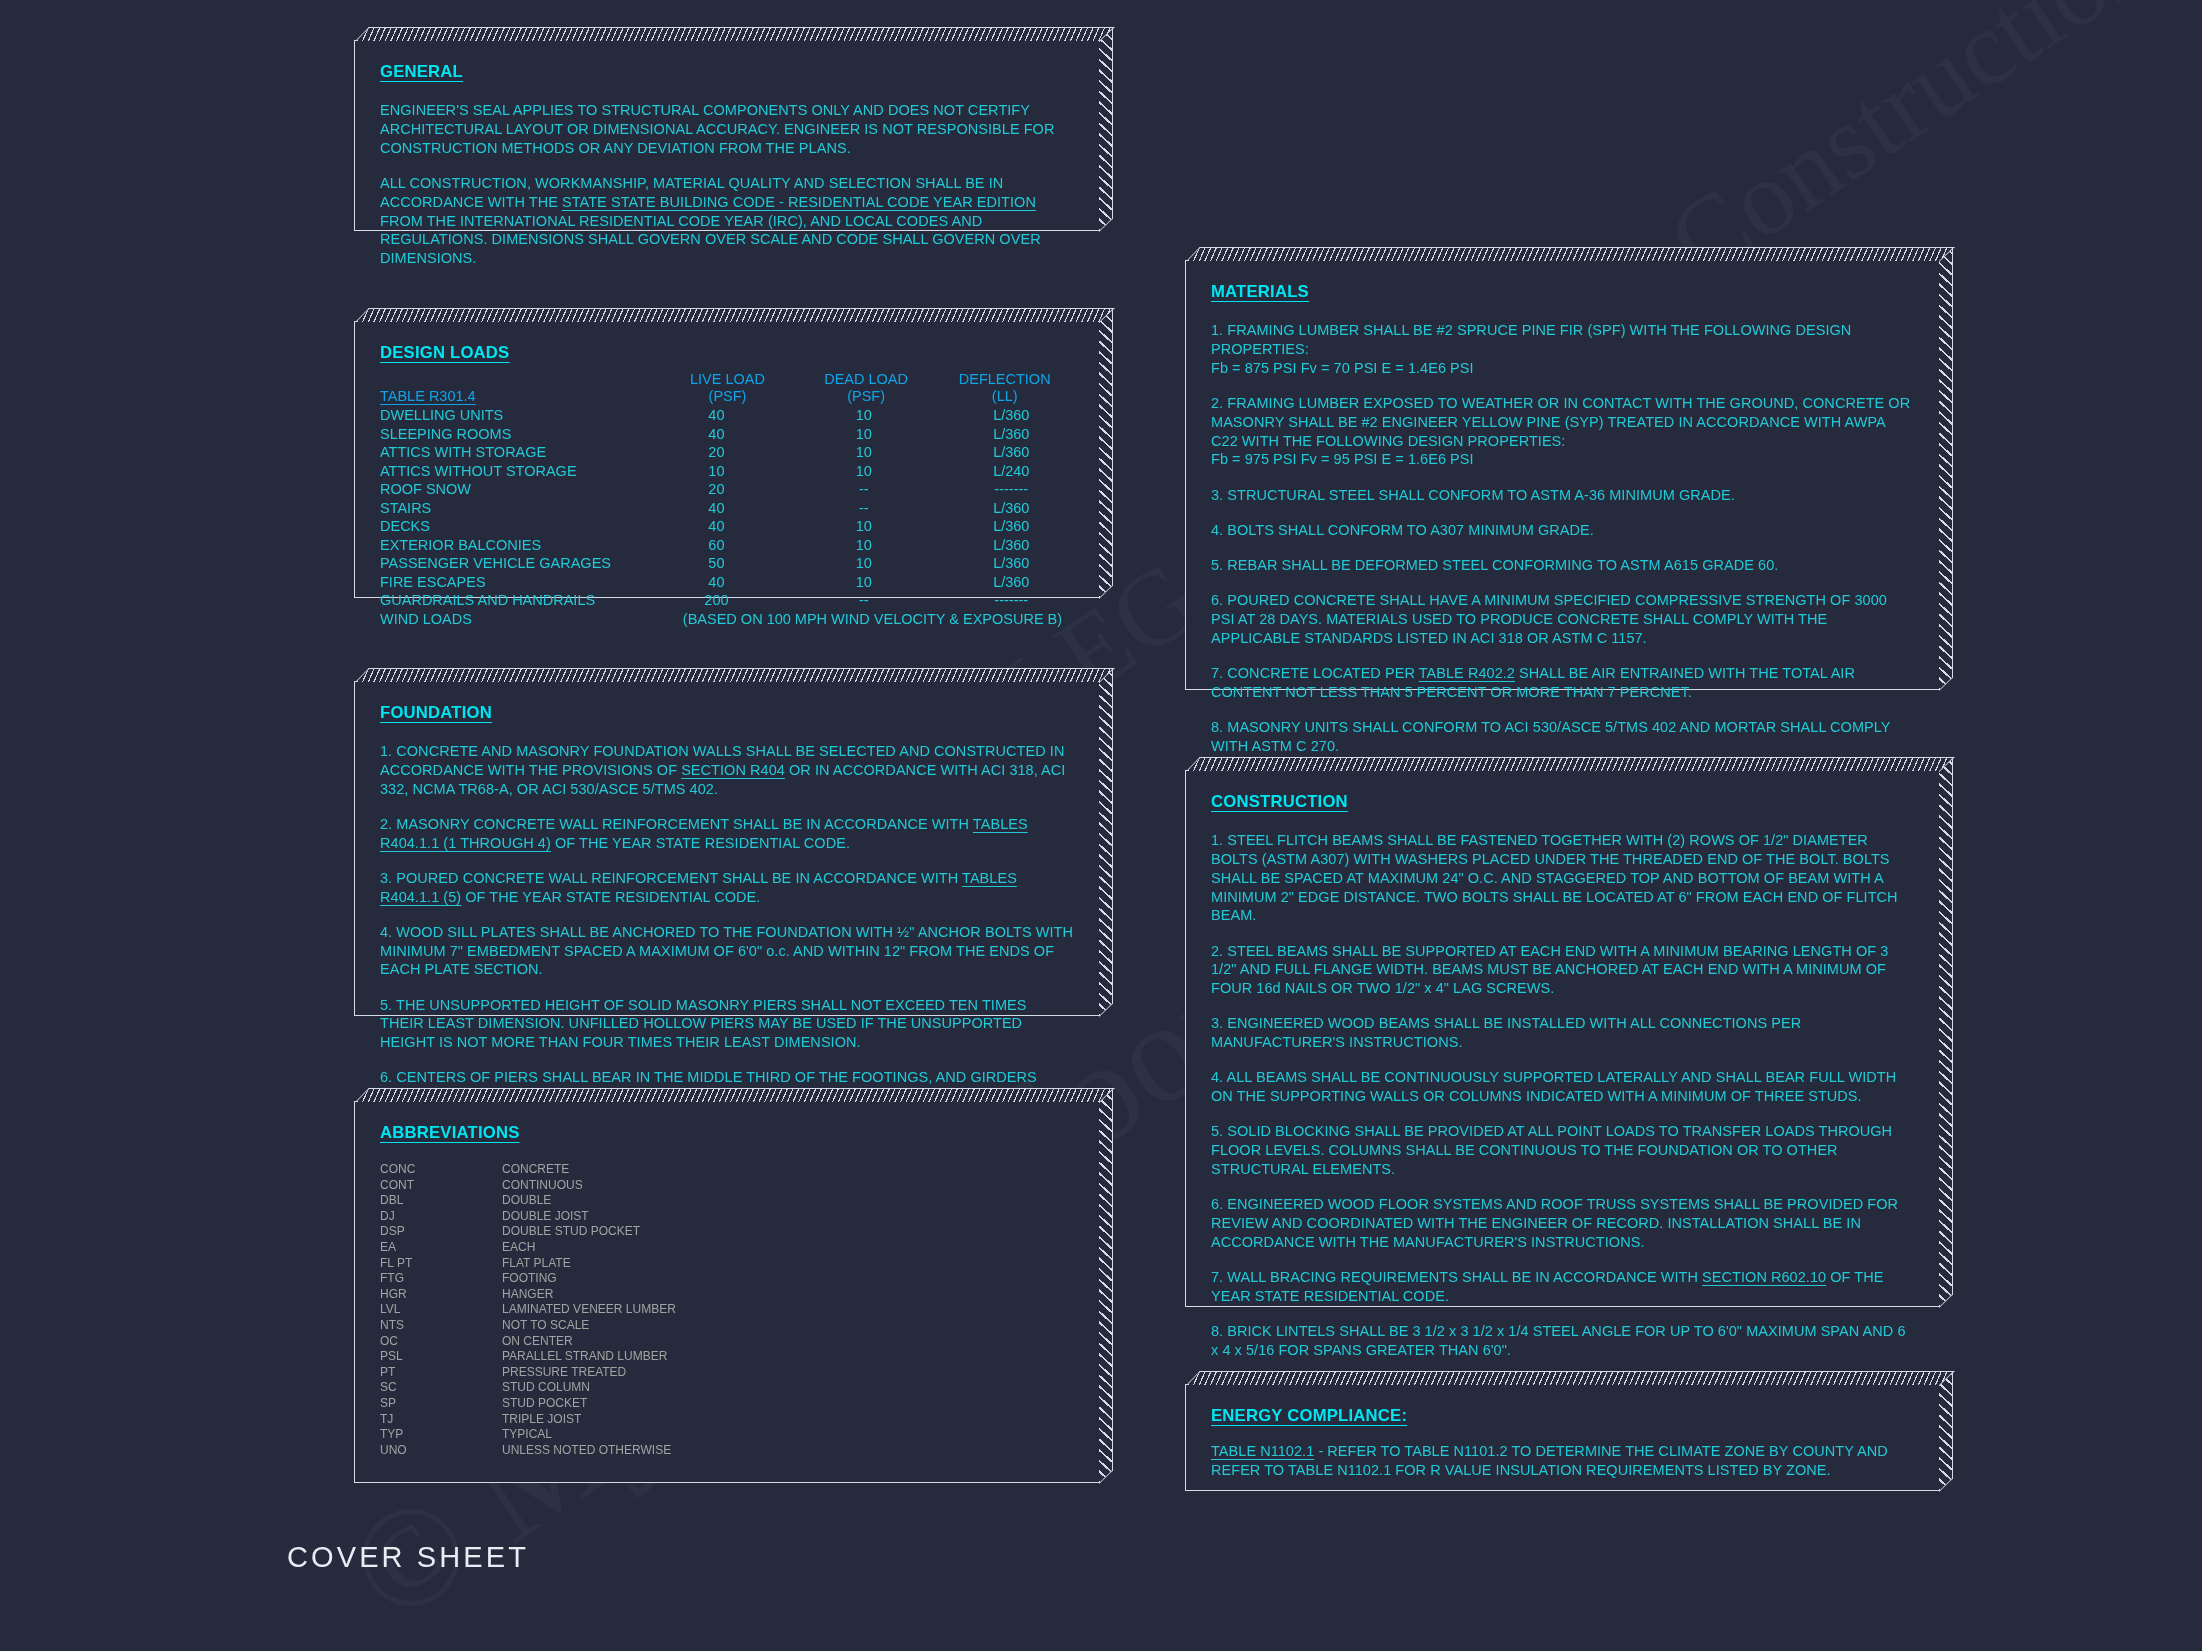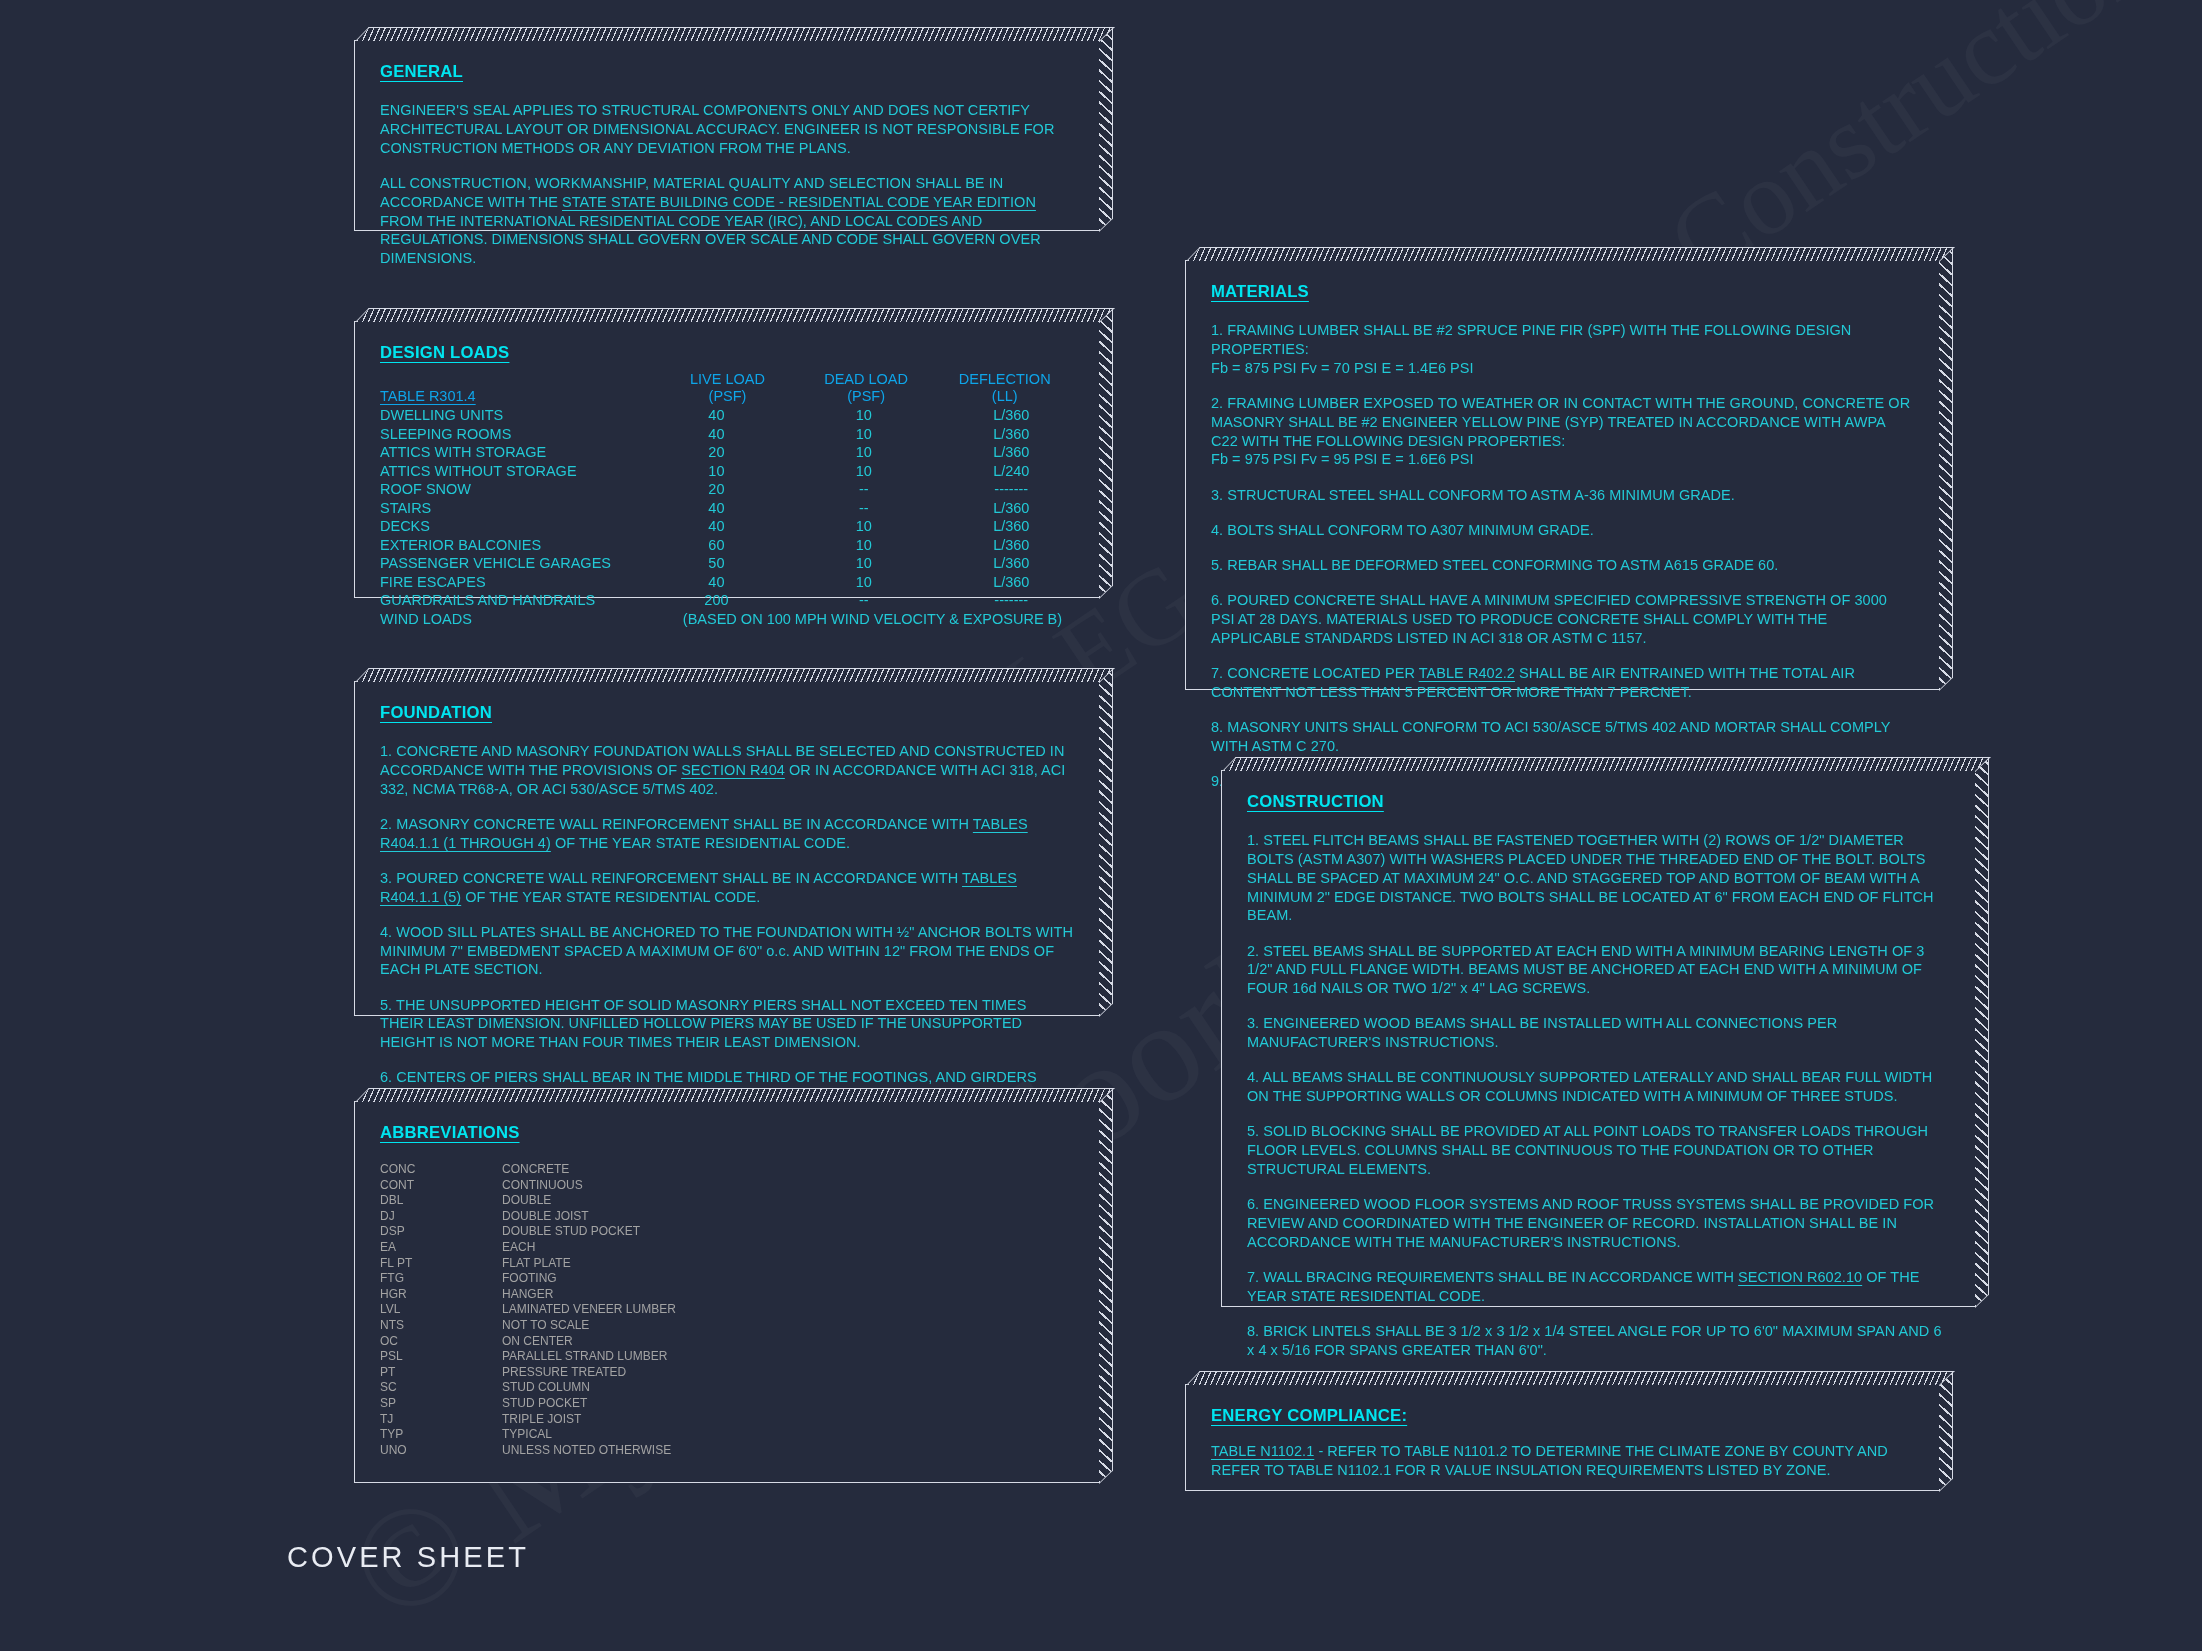--- a/index.html
+++ b/index.html
@@ -360,21 +360,21 @@
           <div class="para"><span>4. BOLTS SHALL CONFORM TO A307 MINIMUM GRADE.</span></div>
           <div class="para"><span>5. REBAR SHALL BE DEFORMED STEEL CONFORMING TO ASTM A615 GRADE 60.</span></div>
           <div class="para"><span>6. POURED CONCRETE SHALL HAVE A MINIMUM SPECIFIED COMPRESSIVE STRENGTH OF 3000 PSI AT 28 DAYS.  MATERIALS USED TO PRODUCE CONCRETE SHALL COMPLY WITH THE APPLICABLE STANDARDS LISTED IN ACI 318 OR ASTM C 1157.</span></div>
           <div class="para"><span>7. CONCRETE LOCATED PER </span><span class="u">TABLE R402.2</span><span> SHALL BE AIR ENTRAINED WITH THE TOTAL AIR CONTENT NOT LESS THAN 5 PERCENT OR MORE THAN 7 PERCNET.</span></div>
           <div class="para"><span>8. MASONRY UNITS SHALL CONFORM TO ACI 530/ASCE 5/TMS 402 AND MORTAR SHALL COMPLY WITH ASTM C 270.</span></div>
           <div class="para"><span>9. ALLOWABLE SOIL BEARING PRESSURE 2000 PSF.</span></div>
         </div>
     </div>
   </div>
 
-  <div class="box" style="left:1185px; top:770px; width:755px; height:537px;margin-left:36px;">
+  <div class="box" style="left:1185px; top:770px; width:755px; height:537px;">
     <div class="face-top" style="width:755px;"></div>
     <div class="face-right" style="height:537px;"></div>
     <div class="inner">
       <div class="sec-title">CONSTRUCTION</div>
       <div id="construction-body">
           <div class="para"><span>1. STEEL FLITCH BEAMS SHALL BE FASTENED TOGETHER WITH (2) ROWS OF 1/2" DIAMETER BOLTS (ASTM A307) WITH WASHERS PLACED UNDER THE THREADED END OF THE BOLT.  BOLTS SHALL BE SPACED AT MAXIMUM 24" O.C. AND STAGGERED TOP AND BOTTOM OF BEAM WITH A MINIMUM 2" EDGE DISTANCE.  TWO BOLTS SHALL BE LOCATED AT 6" FROM EACH END OF FLITCH BEAM.</span></div>
           <div class="para"><span>2. STEEL BEAMS SHALL BE SUPPORTED AT EACH END WITH A MINIMUM BEARING LENGTH OF 3 1/2" AND FULL FLANGE WIDTH. BEAMS MUST BE ANCHORED AT EACH END WITH A MINIMUM OF FOUR 16d NAILS OR TWO 1/2" x 4" LAG SCREWS.</span></div>
           <div class="para"><span>3. ENGINEERED WOOD BEAMS SHALL BE INSTALLED WITH ALL CONNECTIONS PER MANUFACTURER'S INSTRUCTIONS.</span></div>
           <div class="para"><span>4. ALL BEAMS SHALL BE CONTINUOUSLY SUPPORTED LATERALLY AND SHALL BEAR FULL WIDTH ON THE SUPPORTING WALLS OR COLUMNS INDICATED WITH A MINIMUM OF THREE STUDS.</span></div>
           <div class="para"><span>5. SOLID BLOCKING SHALL BE PROVIDED AT ALL POINT LOADS TO TRANSFER LOADS THROUGH FLOOR LEVELS.  COLUMNS SHALL BE CONTINUOUS TO THE FOUNDATION OR TO OTHER STRUCTURAL ELEMENTS.</span></div>

